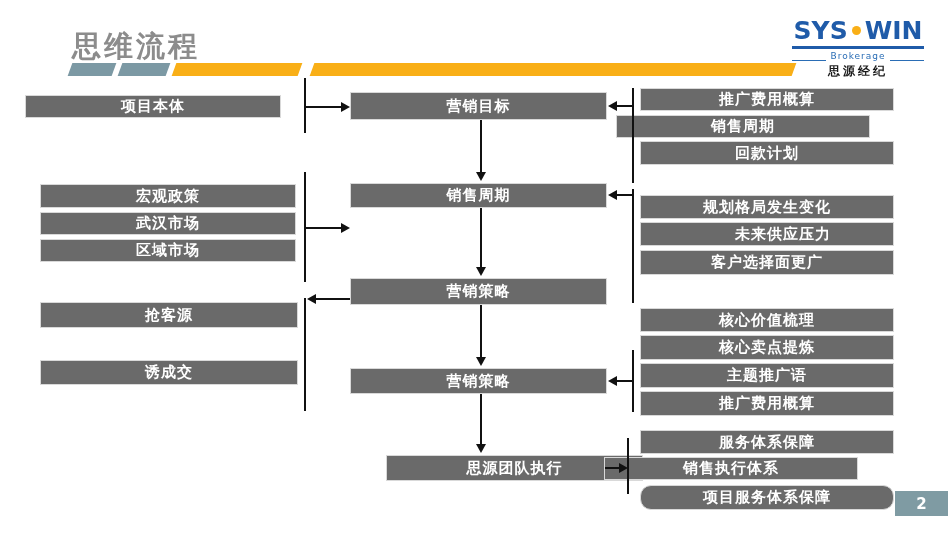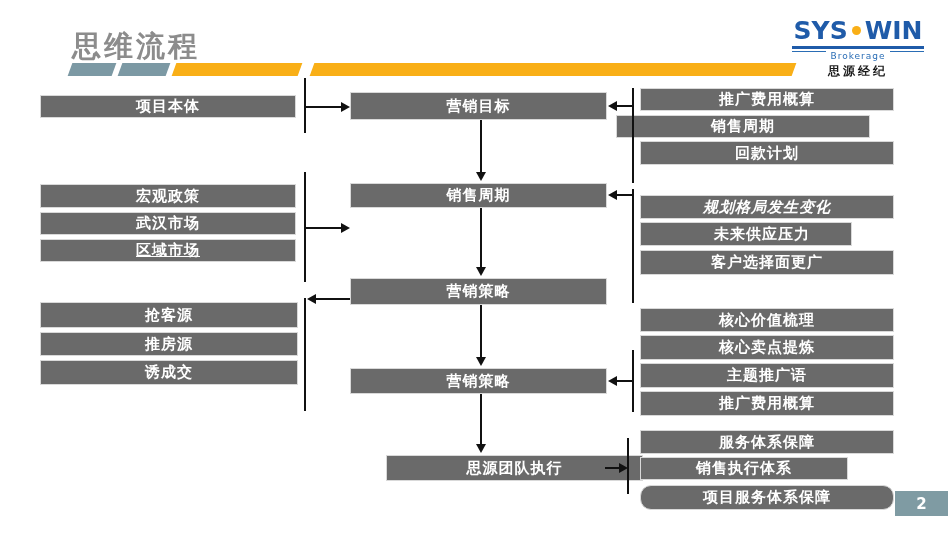--- a/index.html
+++ b/index.html
@@ -16,21 +16,21 @@
   .chip.teal{background:#7c99a4;}
   .chip.orange{background:#f9af17;}
   
   .logo{position:absolute;left:792px;top:16px;width:132px;text-align:center;}
   .logo-row1{
     display:flex;align-items:center;justify-content:center;gap:4px;
     border-bottom:3px solid #1f5ba9;padding-bottom:1px;
   }
   .logo-row1 .word{font-size:25px;font-weight:bold;color:#1f5ba9;letter-spacing:0px;}
   .logo-dot{width:9px;height:9px;border-radius:50%;background:#f9af17;}
-  .logo-row2{display:flex;align-items:flex-start;gap:4px;margin-top:2px;}
+  .logo-row2{display:flex;align-items:flex-end;gap:4px;margin-top:2px;}
   .logo-row2 .bline{flex:1;height:1px;background:#2a6db5;}
   .logo-row2 .btxt{font-size:9px;color:#2a6db5;letter-spacing:1px;}
   .logo-row3{margin-top:2px;font-size:12px;font-weight:bold;color:#1a1a1a;letter-spacing:3px;}
   
   .box{
     position:absolute;background:#6a6a6a;border:1px solid #d9d9d9;box-sizing:border-box;
     color:#ffffff;font-weight:bold;font-size:15px;
     display:flex;align-items:center;justify-content:center;letter-spacing:1px;
   }
   
@@ -65,49 +65,48 @@
       <span class="word">WIN</span>
     </div>
     <div class="logo-row2">
       <span class="bline"></span>
       <span class="btxt">Brokerage</span>
       <span class="bline"></span>
     </div>
     <div class="logo-row3">思源经纪</div>
   </div>
 
-  <div class="box" style="left:40px;top:95px;width:256px;height:23px;">项目本体</div>
+  <div class="box" style="left:25px;top:95px;width:256px;height:23px;">项目本体</div>
   <div class="box" style="left:40px;top:184px;width:256px;height:24px;">宏观政策</div>
   <div class="box" style="left:40px;top:212px;width:256px;height:23px;">武汉市场</div>
-  <div class="box" style="left:40px;top:239px;width:256px;height:23px;text-decoration:underline;">区域市场</div>
+  <div class="box" style="left:40px;top:239px;width:256px;height:23px;">区域市场</div>
   <div class="box" style="left:40px;top:302px;width:258px;height:26px;">抢客源</div>
-  <div class="box" style="left:40px;top:332px;width:258px;height:24px;">推房源</div>
   <div class="box" style="left:40px;top:360px;width:258px;height:25px;">诱成交</div>
 
   <div class="box" style="left:350px;top:92px;width:257px;height:28px;">营销目标</div>
   <div class="box" style="left:350px;top:183px;width:257px;height:25px;">销售周期</div>
   <div class="box" style="left:350px;top:278px;width:257px;height:27px;">营销策略</div>
   <div class="box" style="left:350px;top:368px;width:257px;height:26px;">营销策略</div>
   <div class="box" style="left:338px;top:455px;width:257px;height:26px;margin-left:48px;">思源团队执行</div>
 
   <div class="box" style="left:640px;top:88px;width:254px;height:23px;">推广费用概算</div>
   <div class="box" style="left:616px;top:115px;width:254px;height:23px;">销售周期</div>
   <div class="box" style="left:640px;top:141px;width:254px;height:24px;">回款计划</div>
 
-  <div class="box" style="left:640px;top:195px;width:254px;height:24px;font-style:italic;">规划格局发生变化</div>
-  <div class="box" style="left:640px;top:222px;width:212px;height:24px;padding-left:32px;">未来供应压力</div>
+  <div class="box" style="left:640px;top:195px;width:254px;height:24px;">规划格局发生变化</div>
+  <div class="box" style="left:640px;top:222px;width:254px;height:24px;padding-left:32px;">未来供应压力</div>
   <div class="box" style="left:640px;top:250px;width:254px;height:25px;">客户选择面更广</div>
 
   <div class="box" style="left:640px;top:308px;width:254px;height:24px;">核心价值梳理</div>
   <div class="box" style="left:640px;top:335px;width:254px;height:25px;">核心卖点提炼</div>
   <div class="box" style="left:640px;top:363px;width:254px;height:25px;">主题推广语</div>
   <div class="box" style="left:640px;top:391px;width:254px;height:25px;">推广费用概算</div>
 
   <div class="box" style="left:640px;top:430px;width:254px;height:24px;">服务体系保障</div>
-  <div class="box" style="left:640px;top:457px;width:208px;height:23px;">销售执行体系</div>
+  <div class="box" style="left:604px;top:457px;width:254px;height:23px;">销售执行体系</div>
   <div class="box" style="left:640px;top:485px;width:254px;height:25px;border-radius:11px;">项目服务体系保障</div>
 
   <div class="vline" style="left:304px;top:78px;height:55px;"></div>
   <div class="hline" style="left:305px;top:106px;width:36px;"></div>
   <div class="tri tri-right" style="left:341px;top:102px;"></div>
 
   <div class="vline" style="left:304px;top:172px;height:110px;"></div>
   <div class="hline" style="left:305px;top:227px;width:36px;"></div>
   <div class="tri tri-right" style="left:341px;top:223px;"></div>
 

